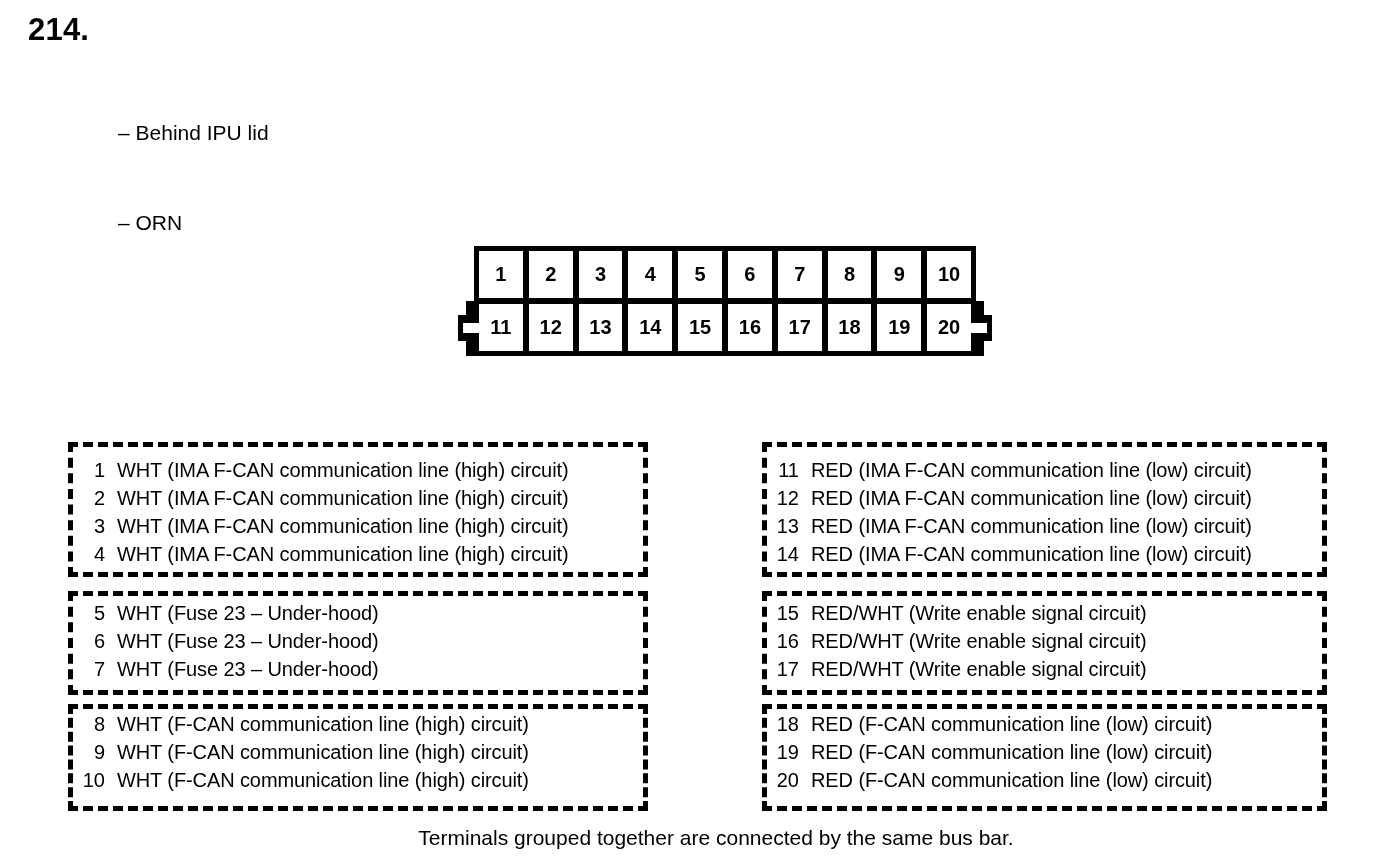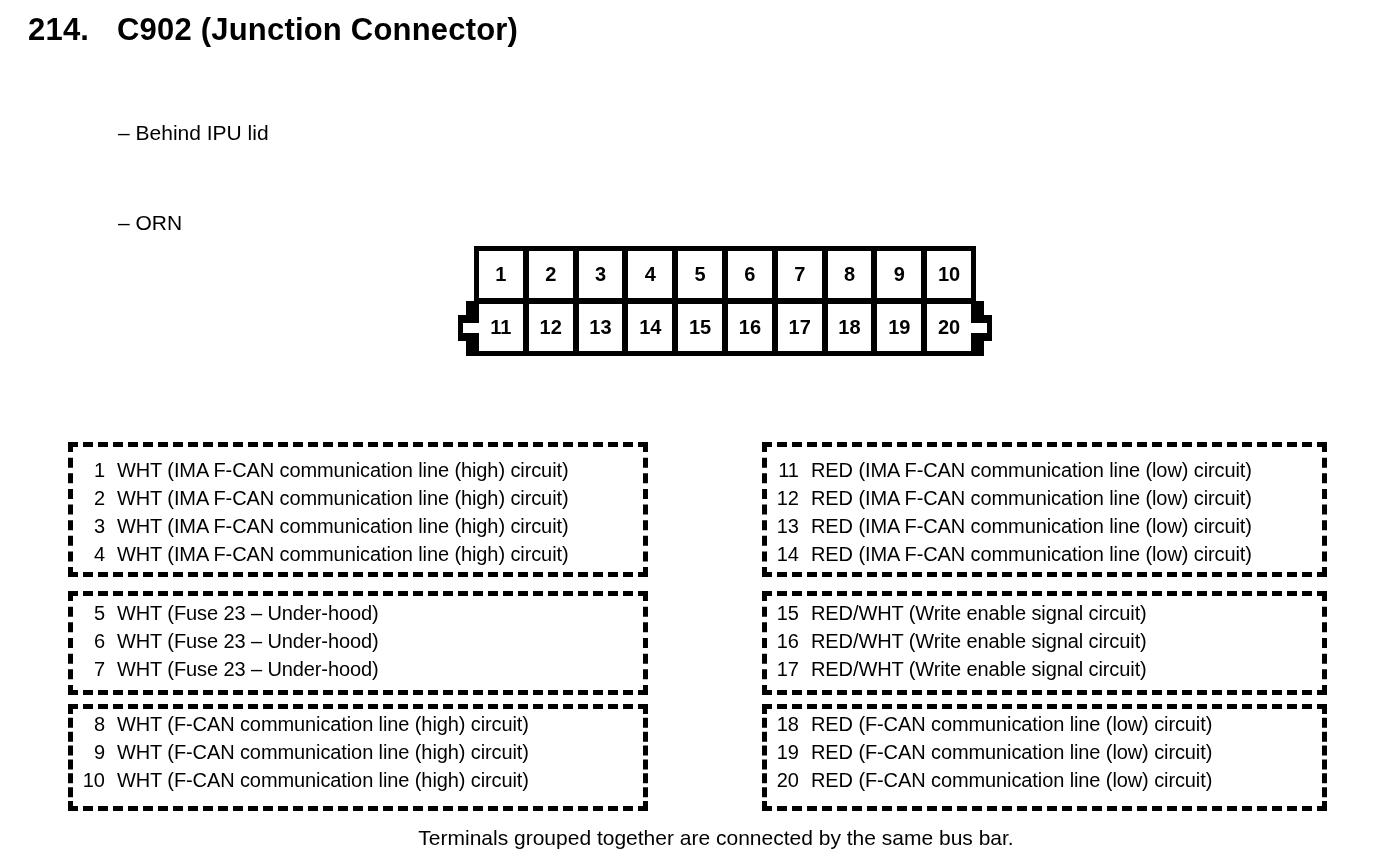--- a/index.html
+++ b/index.html
@@ -130,21 +130,20 @@
     font-size: 21px;
   }
 </style>
 </head>
 <body>
 
 <div class="page">
 
   <div class="title">
     <span class="title-num">214.</span>
-    <span class="title-text">C902 (Junction Connector)</span>
   </div>
 
   <div class="notes">
     <div class="note">– Behind IPU lid</div>
     <div class="note">– ORN</div>
   </div>
 
   <div class="connector">
     <div class="conn-row conn-top">
       <div class="cell">1</div>

